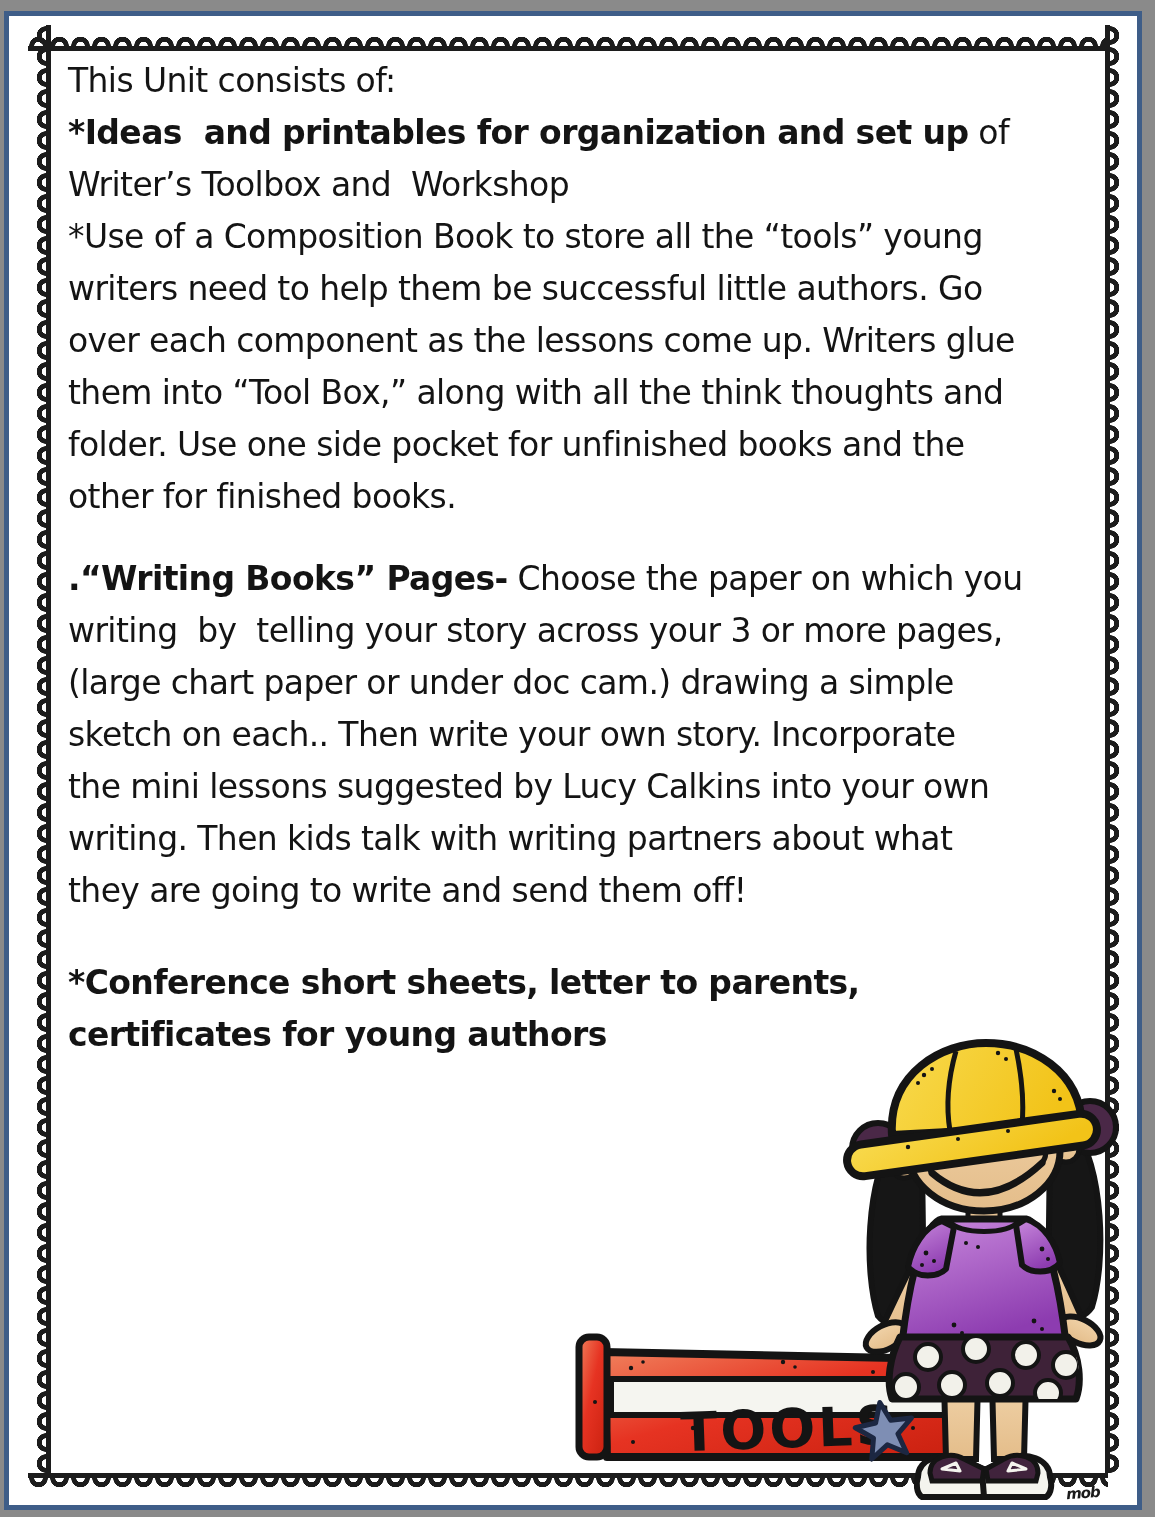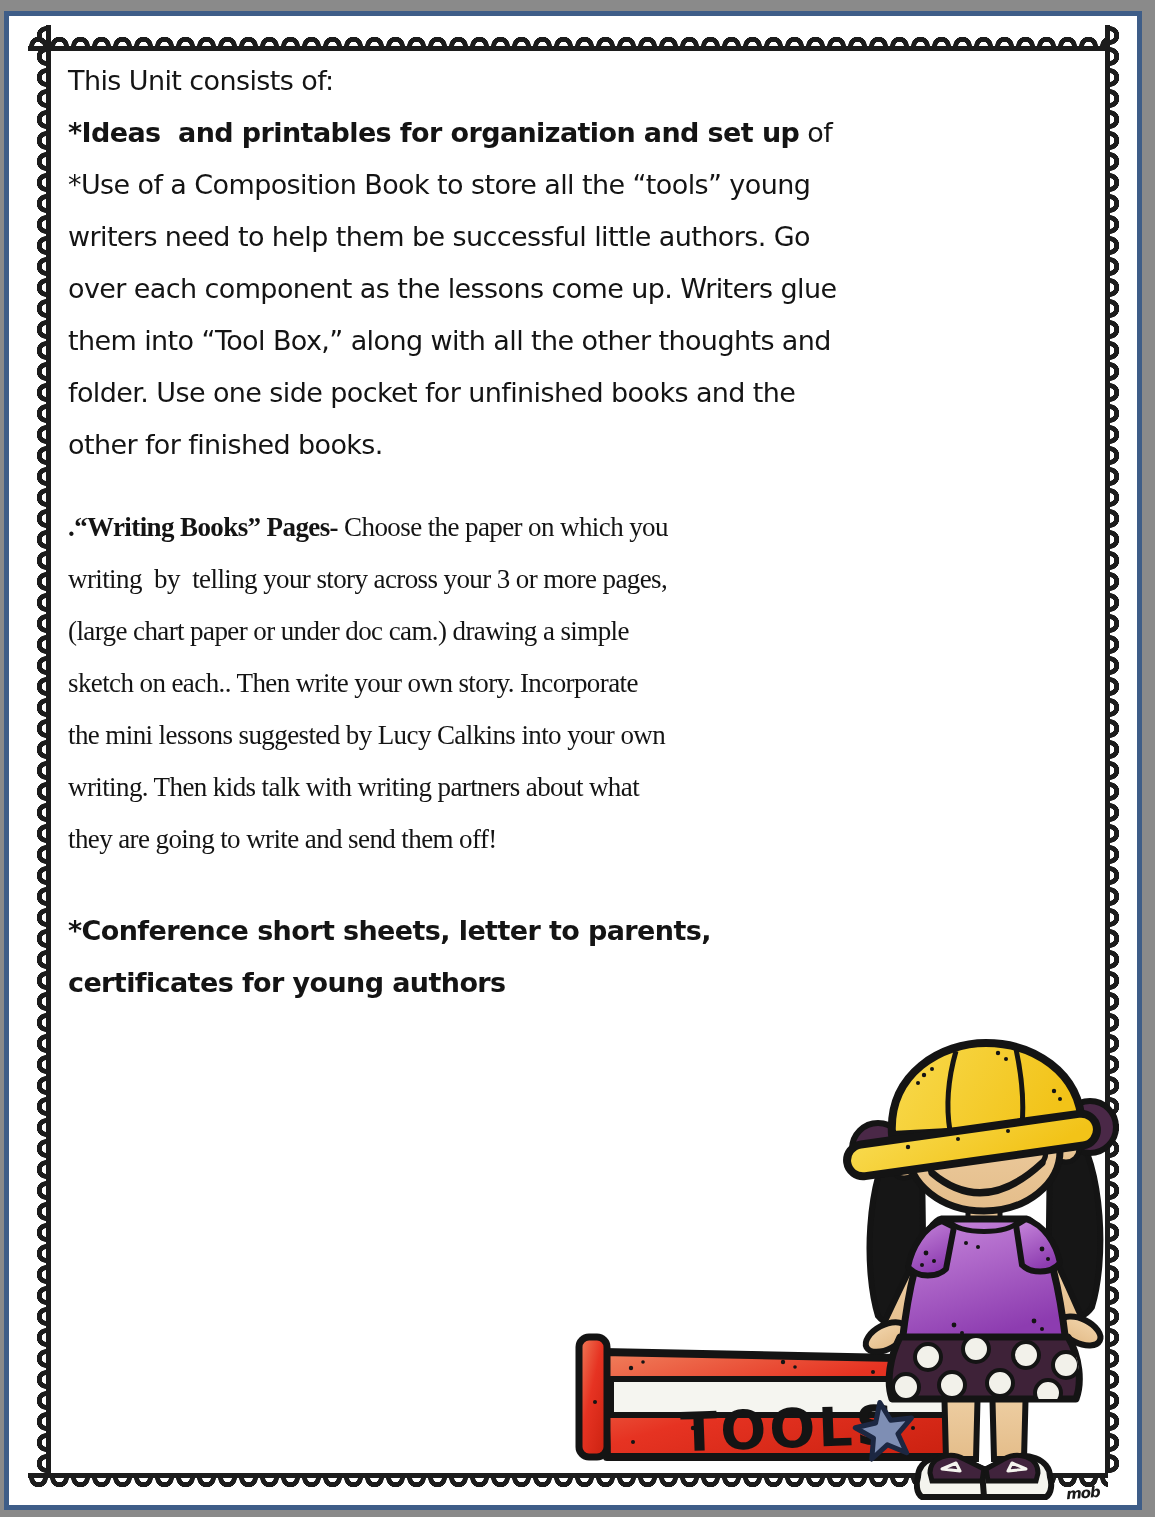--- a/index.html
+++ b/index.html
@@ -39,26 +39,26 @@
   .doodle-right{
     left:1105px;top:25px;width:21px;height:1448px;
     background-image:radial-gradient(circle 10px at 0% 50%, rgba(0,0,0,0) 4px, #1c1c1c 4.5px 9px, rgba(0,0,0,0) 9.5px);
     background-size:21px 21px;background-repeat:repeat-y;
     border-left:5px solid #1c1c1c;
   }
   .text-block{
     position:absolute;
     left:68px;top:55px;width:1035px;
     color:#141414;
-    font-size:27px;
+    font-size:33px;
     line-height:52px;
     letter-spacing:-0.6px;
   }
   .para{margin:0 0 30px 0;}
-  .para:nth-child(2){margin-bottom:40px;font-family:Liberation Serif, serif;}
+  .para:nth-child(2){margin-bottom:40px;}
   .para:last-child{margin-bottom:0;}
   .line{white-space:pre;height:52px;}
   .line .b{font-weight:bold;}
   .clip{position:absolute;}
   #toolbox{left:573px;top:1332px;}
   #girl{left:838px;top:1031px;}
   .signature{
     position:absolute;left:1066px;top:1484px;
     font-size:15px;font-style:italic;font-weight:bold;
     color:#1a1a1a;transform:rotate(-4deg);
@@ -72,24 +72,25 @@
 
 <div class="doodle doodle-top"></div>
 <div class="doodle doodle-bottom"></div>
 <div class="doodle doodle-left"></div>
 <div class="doodle doodle-right"></div>
 
 <div class="text-block">
     <div class="para">
       <div class="line"><span>This Unit consists of:</span></div>
       <div class="line"><span class="b">*Ideas  and printables for organization and set up</span><span> of</span></div>
+      <div class="line"><span>Writer’s Toolbox and  Workshop</span></div>
       <div class="line"><span>*Use of a Composition Book to store all the “tools” young</span></div>
       <div class="line"><span>writers need to help them be successful little authors. Go</span></div>
       <div class="line"><span>over each component as the lessons come up. Writers glue</span></div>
-      <div class="line"><span>them into “Tool Box,” along with all the other thoughts and</span></div>
+      <div class="line"><span>them into “Tool Box,” along with all the think thoughts and</span></div>
       <div class="line"><span>folder. Use one side pocket for unfinished books and the</span></div>
       <div class="line"><span>other for finished books.</span></div>
     </div>
     <div class="para">
       <div class="line"><span class="b">.“Writing Books” Pages-</span><span> Choose the paper on which you</span></div>
       <div class="line"><span>writing  by  telling your story across your 3 or more pages,</span></div>
       <div class="line"><span>(large chart paper or under doc cam.) drawing a simple</span></div>
       <div class="line"><span>sketch on each.. Then write your own story. Incorporate</span></div>
       <div class="line"><span>the mini lessons suggested by Lucy Calkins into your own</span></div>
       <div class="line"><span>writing. Then kids talk with writing partners about what</span></div>

